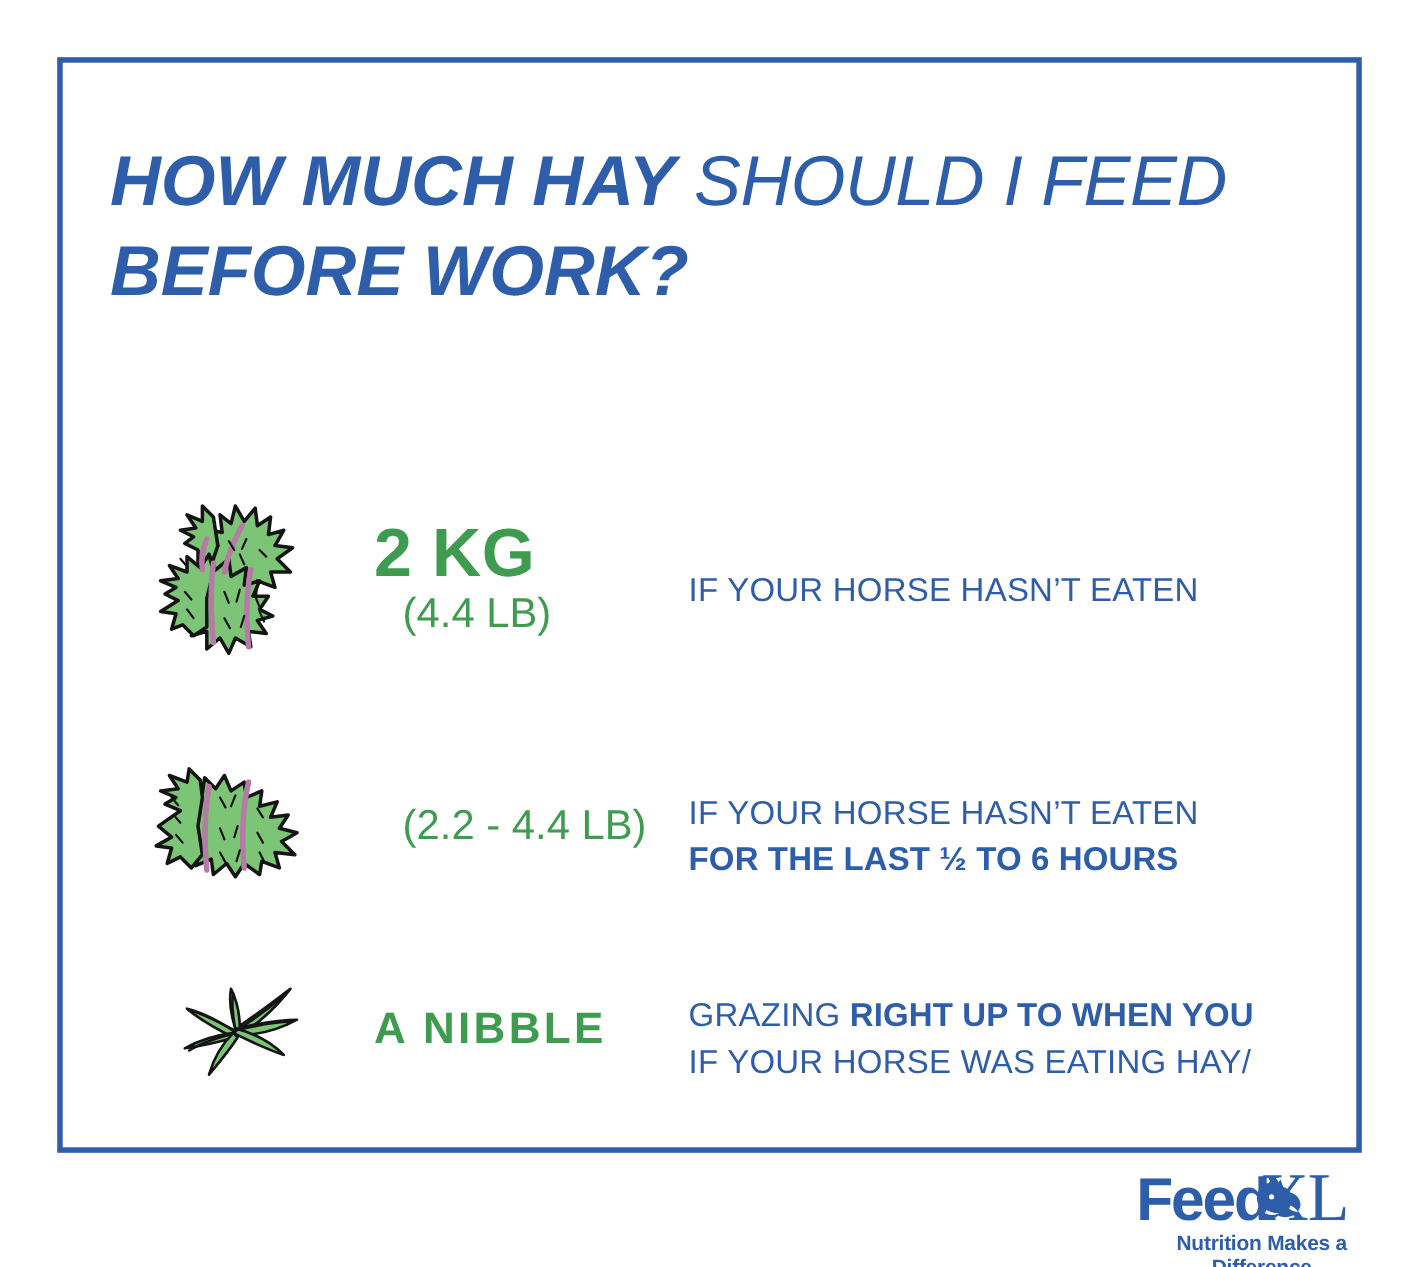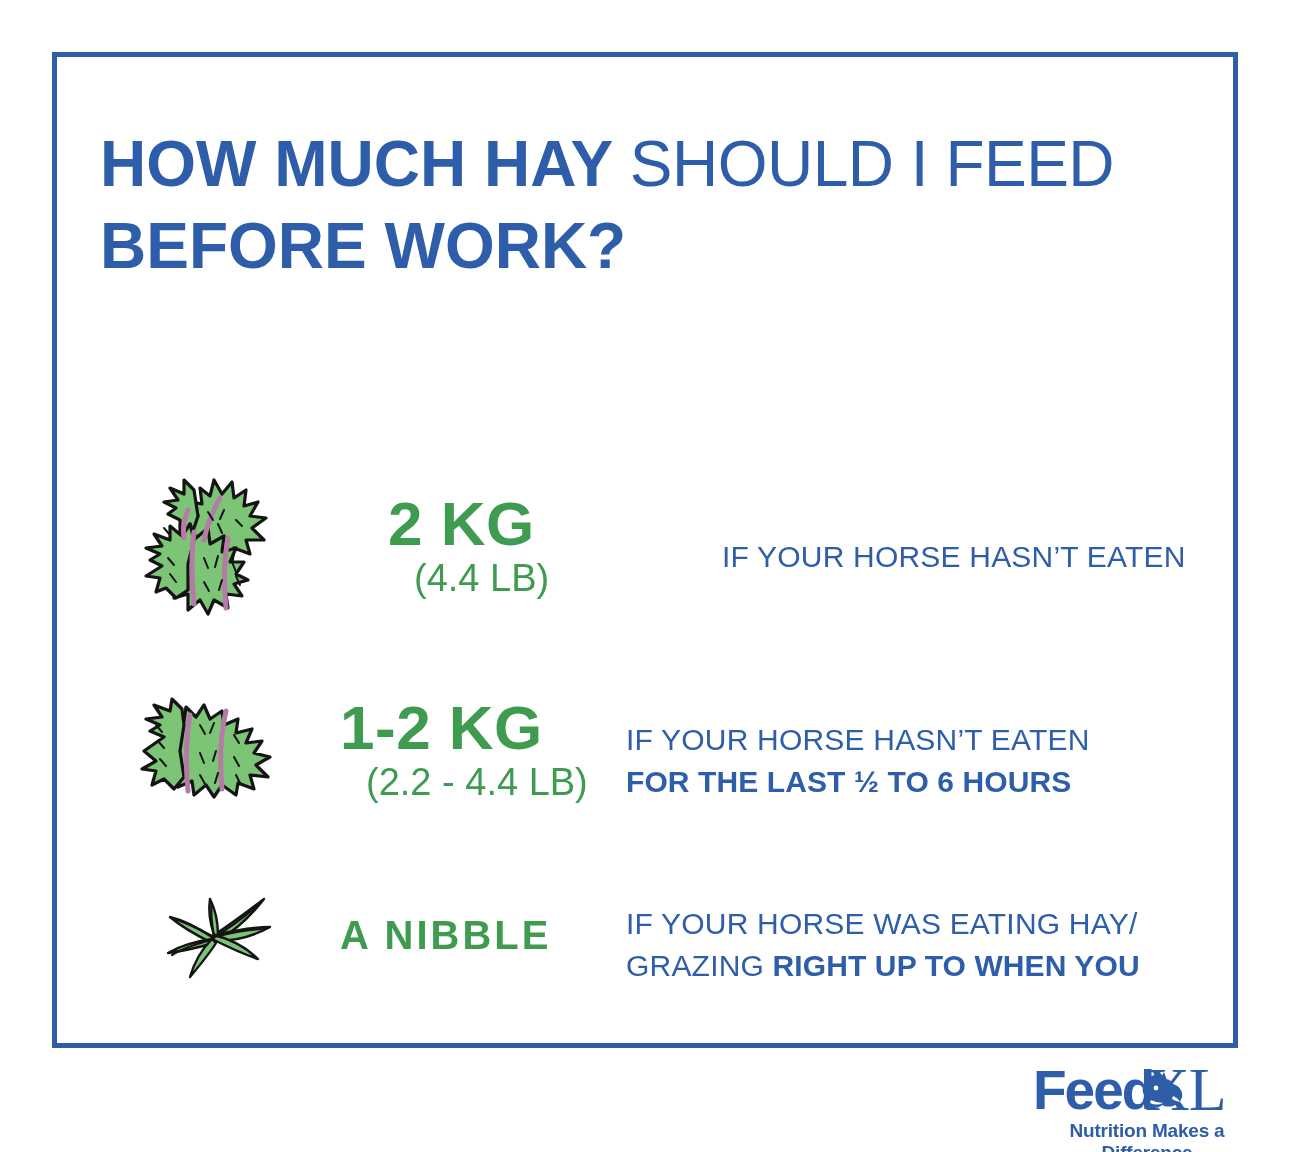--- a/index.html
+++ b/index.html
@@ -40,20 +40,21 @@
     position: absolute;
     left: 100px;
     top: 123px;
     width: 1070px;
     color: #2E5DA9;
     font-size: 64px;
     line-height: 82px;
     letter-spacing: -0.5px;
     font-weight: 400;
     white-space: pre-wrap;
+    font-style: italic;
   }
   .headline .hl-strong {
     font-weight: 700;
     letter-spacing: 0px;
   }
 
   .subhead {
     position: absolute;
     left: 96px;
     top: 303px;
@@ -66,21 +67,21 @@
 
   
   .row {
     position: absolute;
     left: 96px;
     width: 1110px;
     display: flex;
     flex-direction: row;
     align-items: center;
   }
-  #row-1 { top: 452px; height: 190px; gap: 48px; }
+  #row-1 { top: 432px; height: 190px; }
   #row-2 { top: 676px; height: 150px; }
   #row-3 { top: 860px; height: 150px; }
 
   .icon-cell {
     width: 240px;
     flex: 0 0 240px;
     display: flex;
     align-items: center;
     justify-content: center;
   }
@@ -246,21 +247,20 @@
           <path d="M96 16 Q88 50 92 94"></path>
         </g>
 
         <g stroke="#141414" stroke-width="2" stroke-linecap="round">
           <path d="M70 30 l5 9 M84 28 l-4 10 M104 40 l5 8 M70 58 l4 10 M86 56 l-3 10 M104 62 l5 9 M70 80 l5 9 M88 78 l-3 10 M106 80 l4 8"></path>
           <path d="M28 46 l6 7 M30 64 l6 7 M26 30 l6 7"></path>
         </g>
       </svg>
     </div>
     <div class="amount-cell">
-      <div class="amount-main">1-2 KG</div>
       <div class="amount-sub">(2.2 - 4.4 LB)</div>
     </div>
     <div class="desc-cell">
       <div>IF YOUR HORSE HASN’T EATEN</div>
       <div class="b">FOR THE LAST ½ TO 6 HOURS</div>
     </div>
   </div>
 
   <div class="row" id="row-3">
     <div class="icon-cell">
@@ -280,22 +280,22 @@
           <path d="M62 52 C50 46 36 38 22 34"></path>
           <path d="M62 54 C48 58 32 62 20 70"></path>
           <path d="M62 52 C60 40 58 28 60 18"></path>
         </g>
       </svg>
     </div>
     <div class="amount-cell">
       <div class="amount-nibble">A NIBBLE</div>
     </div>
     <div class="desc-cell">
+      <div><span>GRAZING </span><span class="b">RIGHT UP TO WHEN YOU</span></div>
       <div>IF YOUR HORSE WAS EATING HAY/</div>
-      <div><span>GRAZING </span><span class="b">RIGHT UP TO WHEN YOU</span></div>
     </div>
   </div>
 
   <div class="logo">
     <div class="logo-mark">
       <span class="logo-feed">Feed</span>
       <span class="logo-xl">XL</span>
       <svg class="logo-horse" viewBox="0 0 54 42" aria-hidden="true">
         <g fill="#2E5DA9">
           <path d="M10 6 C15 2 22 3 26 8 C30 6 34 8 36 12 C40 13 44 16 45 21 C46 26 43 31 38 33 C34 35 29 35 25 33 C22 36 17 37 13 35 C9 33 7 29 8 25 C6 22 5 18 6 14 C7 10 8 8 10 6 Z"></path>

